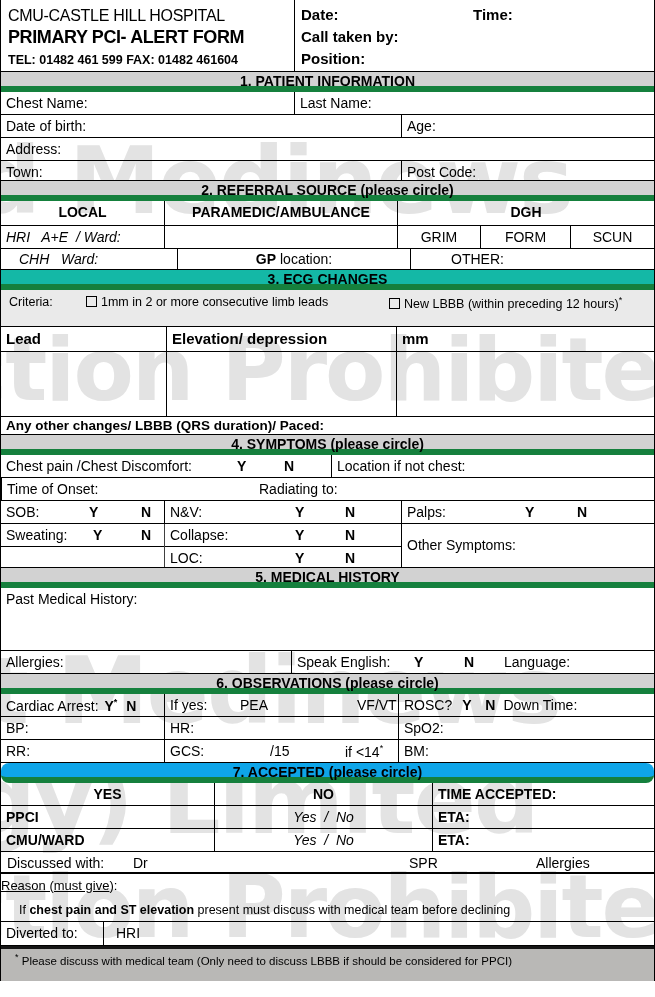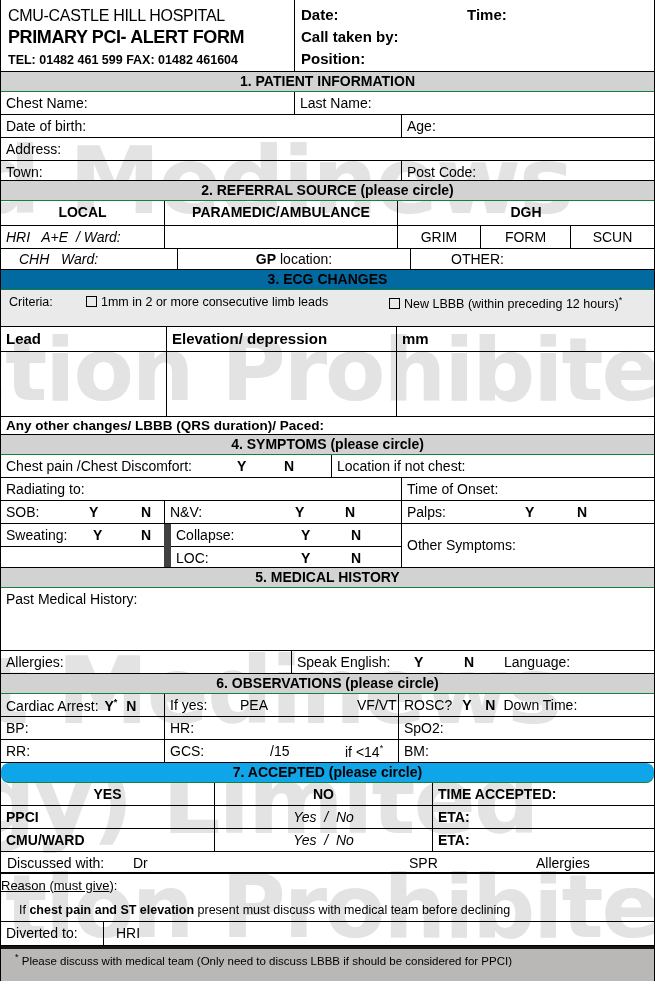--- a/index.html
+++ b/index.html
@@ -5,21 +5,21 @@
   html,body{margin:0;padding:0;background:#fff;}
   .page{position:relative;width:655px;height:997px;background:#fff;overflow:hidden;
         font-family:"Liberation Sans",sans-serif;color:#000;}
   .wm{position:absolute;z-index:0;font-family:"DejaVu Sans",sans-serif;font-weight:bold;
       white-space:nowrap;letter-spacing:-2px;}
   .form{position:relative;z-index:1;width:655px;box-sizing:border-box;
         border-left:1px solid #000;border-right:1px solid #000;}
   .row{display:flex;border-bottom:1px solid #000;box-sizing:border-box;position:relative;}
   .cell{position:relative;box-sizing:border-box;padding:3px 0 0 5px;font-size:14px;overflow:hidden;}
   .cell.vr{border-left:1px solid #000;}
-  .band{box-sizing:border-box;border-bottom:1px solid #15803d;text-align:center;
+  .band{box-sizing:border-box;border-bottom:6px solid #15803d;text-align:center;
         font-weight:bold;font-size:14px;height:20px;line-height:18px;}
   .b{font-weight:bold;}
   .a{position:absolute;top:3px;}
   .pre{white-space:pre;font-style:italic;}
   .c{text-align:center;}
   sup{font-size:9px;}
   .cb{display:inline-block;width:9px;height:9px;border:1px solid #000;margin-right:4px;
       vertical-align:-1px;background:transparent;}
   .hosp{font-size:16px;padding:7px 0 0 7px;letter-spacing:-0.3px;}
   .ftitle{font-size:18px;font-weight:bold;padding:2px 0 0 7px;letter-spacing:-0.4px;}
@@ -43,21 +43,21 @@
 
     <div class="row" style="height:72px">
       <div class="cell" style="width:293px;padding:0;">
         <div class="hosp">CMU-CASTLE HILL HOSPITAL</div>
         <div class="ftitle">PRIMARY PCI- ALERT FORM</div>
         <div class="tel">TEL: 01482 461 599 FAX: 01482 461604</div>
       </div>
       <div class="cell vr" style="flex:1;padding:6px 0 0 6px;">
         <div class="hline">
           <span>Date:</span>
-          <span class="a" style="left:166px;top:0;">Time:</span>
+          <span class="a" style="left:172px;top:0;">Time:</span>
         </div>
         <div class="hline"><span>Call taken by:</span></div>
         <div class="hline"><span>Position:</span></div>
       </div>
     </div>
 
     <div class="band" style="background:#d2d2d2;">1. PATIENT INFORMATION</div>
     <div class="row" style="height:23px">
       <div class="cell" style="width:293px"><span>Chest Name:</span></div>
       <div class="cell vr" style="flex:1"><span>Last Name:</span></div>
@@ -86,21 +86,21 @@
       <div class="cell vr c" style="width:83px;padding-left:0;"><span>GRIM</span></div>
       <div class="cell vr c" style="width:90px;padding-left:0;"><span>FORM</span></div>
       <div class="cell vr c" style="flex:1;padding-left:0;"><span>SCUN</span></div>
     </div>
     <div class="row" style="height:21px">
       <div class="cell" style="width:163px;padding-top:2px;margin-left:13px;"><span class="pre">CHH   Ward:</span></div>
       <div class="cell vr c" style="width:233px;padding-left:0;padding-top:2px;"><span class="b">GP</span><span> location:</span></div>
       <div class="cell vr" style="flex:1;padding-left:40px;padding-top:2px;"><span>OTHER:</span></div>
     </div>
 
-    <div class="band" style="background:#0369a1;">3. ECG CHANGES</div>
+    <div class="band" style="background:#14b8a6;">3. ECG CHANGES</div>
     <div style="position:relative;height:37px;background:#eaeaea;border-bottom:1px solid #000;box-sizing:border-box;">
       <span class="a small" style="left:8px;top:5px;">Criteria:</span>
       <div class="a small" style="left:85px;top:5px;line-height:15px;">
         <div><span class="cb"></span><span>1mm in 2 or more consecutive limb leads</span></div>
       </div>
       <div class="a small" style="left:388px;top:5px;"><span class="cb"></span><span>New LBBB (within preceding 12 hours)</span><sup>*</sup></div>
     </div>
     <div class="row" style="height:25px">
       <div class="cell b" style="width:165px;font-size:15px;">Lead</div>
       <div class="cell vr b" style="width:230px;font-size:15px;">Elevation/ depression</div>
@@ -118,22 +118,22 @@
     <div class="band" style="background:#d2d2d2;">4. SYMPTOMS (please circle)</div>
     <div class="row" style="height:23px">
       <div class="cell" style="width:330px">
         <span>Chest pain /Chest Discomfort:</span>
         <span class="a b" style="left:236px">Y</span>
         <span class="a b" style="left:283px">N</span>
       </div>
       <div class="cell vr" style="flex:1"><span>Location if not chest:</span></div>
     </div>
     <div class="row" style="height:23px">
+      <div class="cell vr" style="flex:1"><span>Time of Onset:</span></div>
       <div class="cell" style="width:400px"><span>Radiating to:</span></div>
-      <div class="cell vr" style="flex:1"><span>Time of Onset:</span></div>
     </div>
     <div class="row" style="height:23px">
       <div class="cell" style="width:163px">
         <span>SOB:</span>
         <span class="a b" style="left:88px">Y</span>
         <span class="a b" style="left:140px">N</span>
       </div>
       <div class="cell vr" style="width:237px">
         <span>N&amp;V:</span>
         <span class="a b" style="left:130px">Y</span>
@@ -147,21 +147,21 @@
     </div>
     <div class="row" style="height:44px">
       <div style="width:163px;box-sizing:border-box;">
         <div class="cell" style="height:23px;border-bottom:1px solid #000;">
           <span>Sweating:</span>
           <span class="a b" style="left:92px">Y</span>
           <span class="a b" style="left:140px">N</span>
         </div>
         <div class="cell" style="height:20px"></div>
       </div>
-      <div style="width:237px;box-sizing:border-box;border-left:7px solid #404040;">
+      <div style="width:237px;box-sizing:border-box;border-left:1px solid #404040;">
         <div class="cell" style="height:23px;border-bottom:1px solid #000;">
           <span>Collapse:</span>
           <span class="a b" style="left:130px">Y</span>
           <span class="a b" style="left:180px">N</span>
         </div>
         <div class="cell" style="height:20px">
           <span>LOC:</span>
           <span class="a b" style="left:130px">Y</span>
           <span class="a b" style="left:180px">N</span>
         </div>

